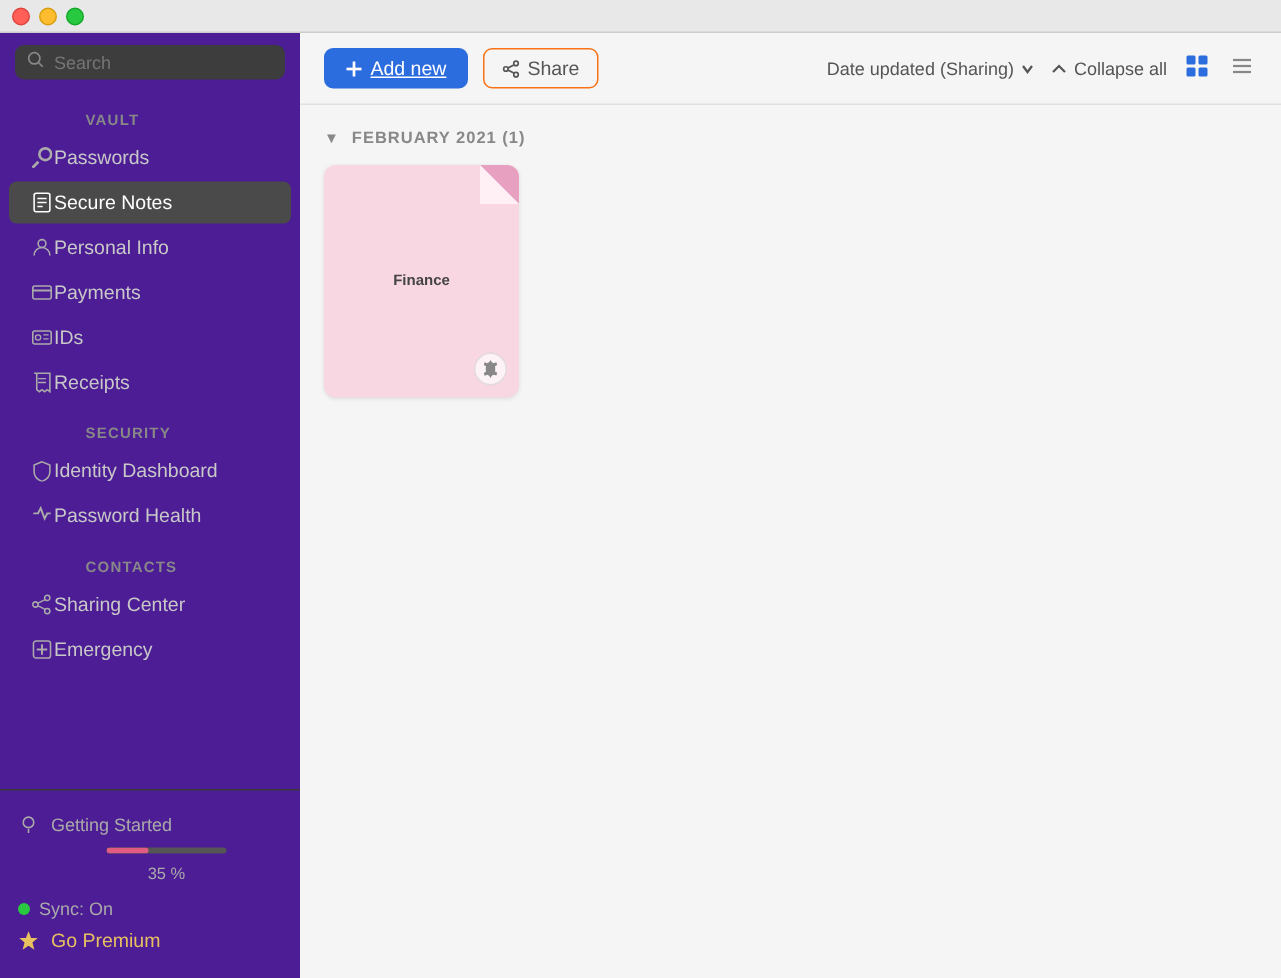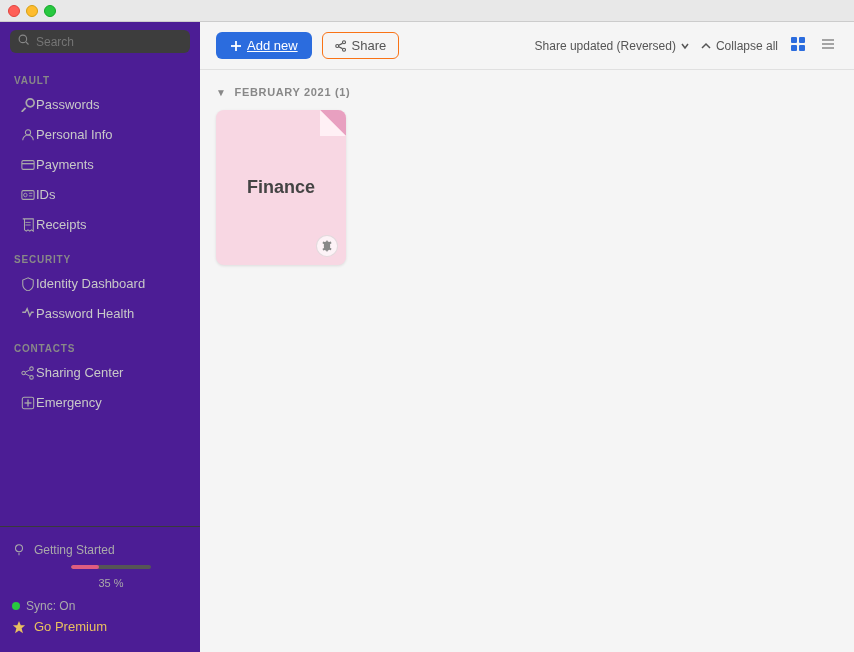--- a/index.html
+++ b/index.html
@@ -71,20 +71,21 @@
       flex-shrink: 0;
     }
 
     .sidebar-section-label {
       font-size: 10px;
       font-weight: 600;
       color: #888;
       letter-spacing: 0.08em;
       padding: 14px 14px 4px 14px;
       text-transform: uppercase;
+      margin-left: 43px;
     }
 
     .sidebar-item {
       display: flex;
       align-items: flex-start;
       gap: 0;
       padding: 6px 14px;
       cursor: pointer;
       border-radius: 5px;
       margin: 1px 6px;
@@ -307,21 +308,21 @@
       position: absolute;
       top: 0;
       right: 0;
       width: 26px;
       height: 26px;
       background: #fff0f5;
       clip-path: polygon(0 0, 100% 100%, 0 100%);
     }
 
     .note-card-title {
-      font-size: 18px;
+      font-size: 10px;
       font-weight: 600;
       color: #444;
       text-align: left;
     }
 
     .note-card-gear {
       position: absolute;
       bottom: 8px;
       right: 8px;
       width: 22px;
@@ -364,20 +365,31 @@
 
     <div class="sidebar-item">
       <span class="sidebar-item-icon">
         <svg width="14" height="14" viewBox="0 0 16 16" fill="currentColor">
             <path d="M10.5 0a5.5 5.5 0 1 0 0 11 5.5 5.5 0 0 0 0-11zm0 9a3.5 3.5 0 1 1 0-7 3.5 3.5 0 0 1 0 7zM0 15l4.5-4.5 1.5 1.5L1.5 16.5z"></path>
           </svg>
       </span>
       <span>Passwords</span>
     </div>
 
+    <div class="sidebar-item active">
+      <span class="sidebar-item-icon">
+        <svg width="14" height="14" viewBox="0 0 16 16" fill="currentColor">
+            <rect x="2" y="1" width="12" height="14" rx="1.5" ry="1.5" stroke="currentColor" stroke-width="1.2" fill="none"></rect>
+            <line x1="4.5" y1="5" x2="11.5" y2="5" stroke="currentColor" stroke-width="1.2"></line>
+            <line x1="4.5" y1="8" x2="11.5" y2="8" stroke="currentColor" stroke-width="1.2"></line>
+            <line x1="4.5" y1="11" x2="8.5" y2="11" stroke="currentColor" stroke-width="1.2"></line>
+          </svg>
+      </span>
+      <span>Secure Notes</span>
+    </div>
 
     <div class="sidebar-item">
       <span class="sidebar-item-icon">
         <svg width="14" height="14" viewBox="0 0 16 16" fill="currentColor">
             <circle cx="8" cy="5" r="3" stroke="currentColor" stroke-width="1.2" fill="none"></circle>
             <path d="M2 14c0-3.314 2.686-6 6-6s6 2.686 6 6" stroke="currentColor" stroke-width="1.2" fill="none"></path>
           </svg>
       </span>
       <span>Personal Info</span>
     </div>
@@ -508,21 +520,21 @@
             <circle cx="3" cy="8" r="2"></circle>
             <line x1="5" y1="7" x2="10" y2="4.5"></line>
             <line x1="5" y1="9" x2="10" y2="11.5"></line>
           </svg>
         <span>Share</span>
       </button>
 
       <div class="toolbar-spacer"></div>
 
       <div class="sort-control">
-        <span>Share updated (Reversed)</span>
+        <span>Date updated (Sharing)</span>
         <svg width="10" height="10" viewBox="0 0 10 10" fill="#555">
             <polyline points="2,3 5,7 8,3" stroke="#555" stroke-width="1.5" fill="none"></polyline>
           </svg>
       </div>
 
       <button class="collapse-btn">
         <svg width="12" height="12" viewBox="0 0 12 12" fill="none" stroke="#555" stroke-width="1.5">
             <polyline points="2,8 6,4 10,8"></polyline>
           </svg>
         <span>Collapse all</span>

